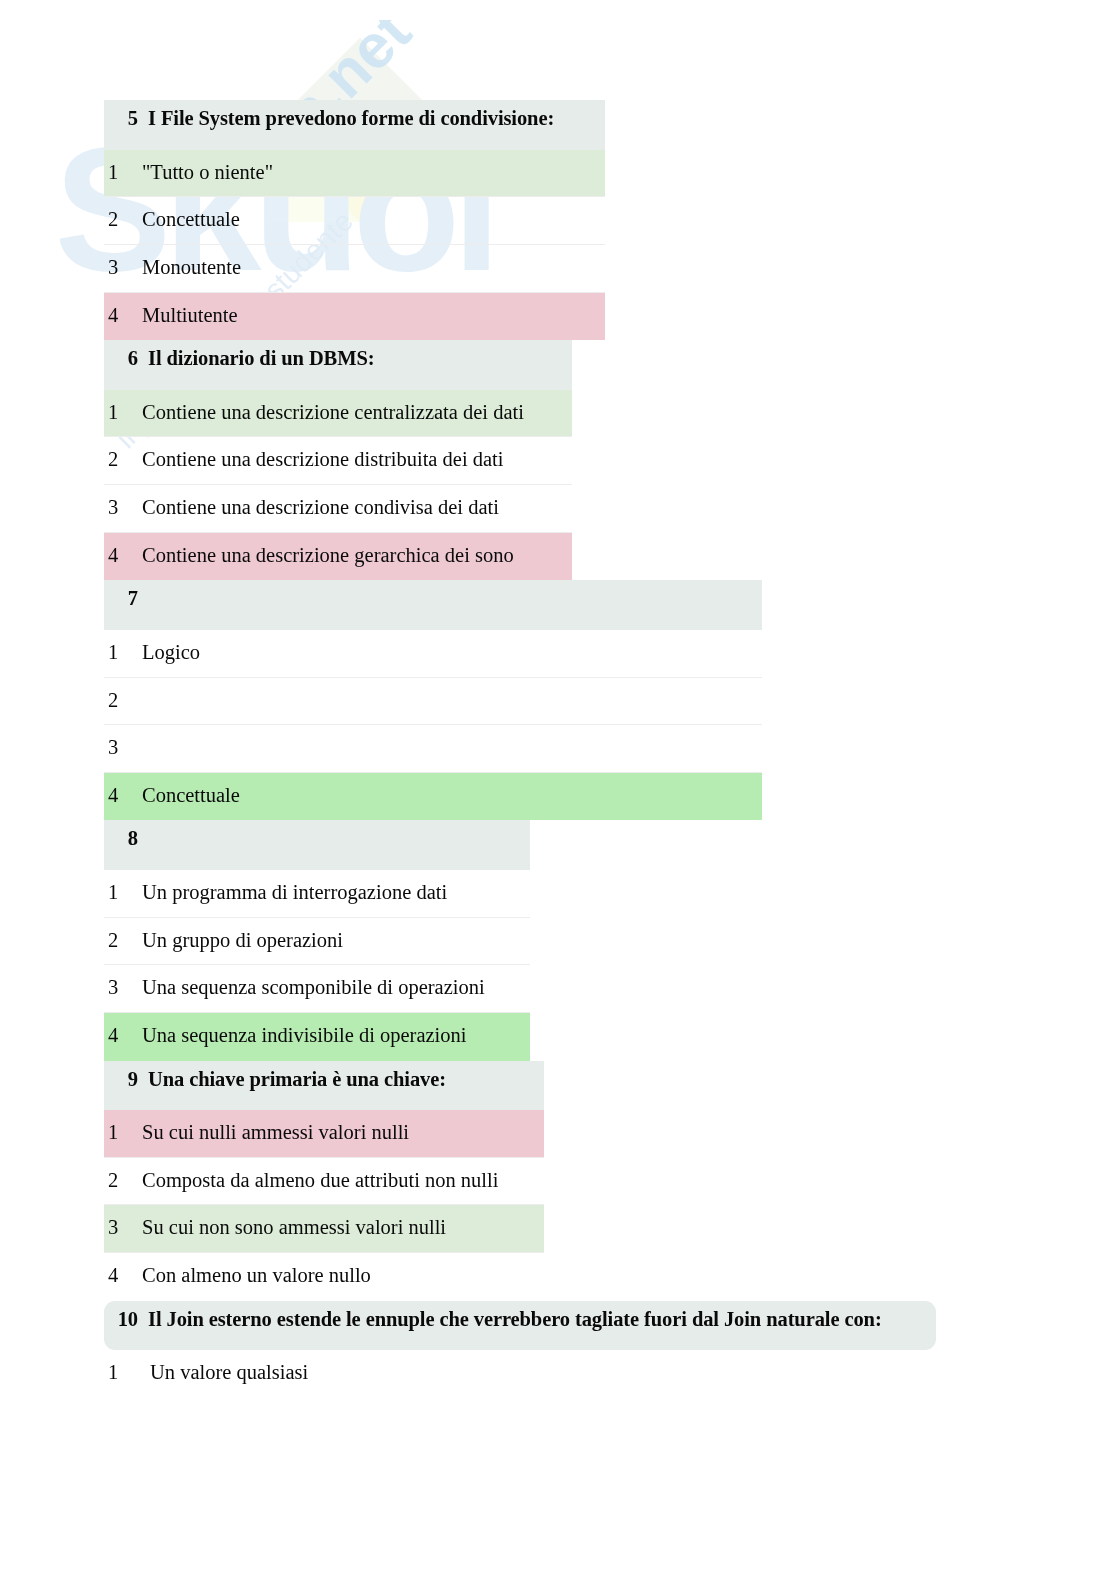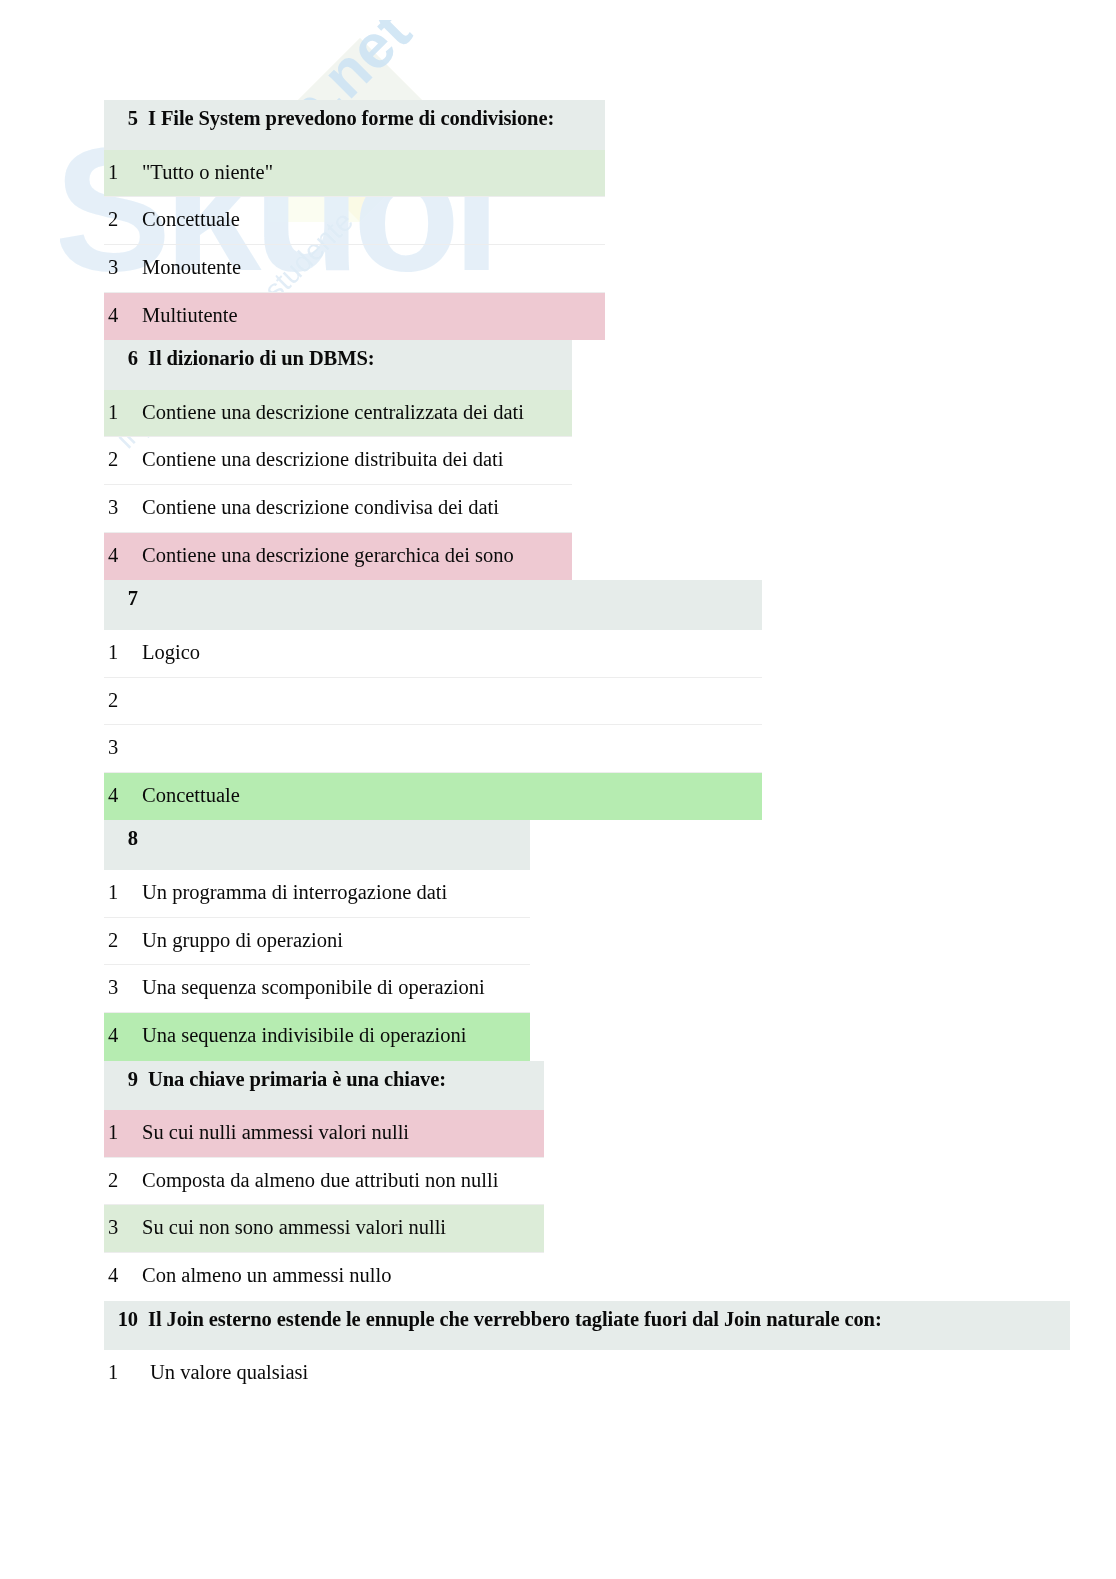--- a/index.html
+++ b/index.html
@@ -99,21 +99,21 @@
   .w-q5   { width: 501px; }
   .w-a5   { width: 501px; }
   .w-q6   { width: 468px; }
   .w-a6   { width: 468px; }
   .w-q7   { width: 658px; }
   .w-a7   { width: 658px; }
   .w-q8   { width: 426px; }
   .w-a8   { width: 426px; }
   .w-q9   { width: 440px; }
   .w-a9   { width: 440px; }
-  .w-q10  { width: 966px; }
+  .w-q10  { width: 832px; border-radius: 11px; }
   .w-a10  { width: 874px; }
 
   .a-row.indent .a-num { margin-right: 20px; }
 </style>
 </head>
 <body>
 
 <div id="watermark">
   <svg width="460" height="470" viewBox="0 0 460 470" xmlns="http://www.w3.org/2000/svg">
     <g>
@@ -227,21 +227,21 @@
     <div class="a-row w-a9 hl-none">
       <span class="a-num">2</span>
       <span class="a-text">Composta da almeno due attributi non nulli</span>
     </div>
     <div class="a-row w-a9 hl-green">
       <span class="a-num">3</span>
       <span class="a-text">Su cui non sono ammessi valori nulli</span>
     </div>
     <div class="a-row w-a9 hl-none no-rule">
       <span class="a-num">4</span>
-      <span class="a-text">Con almeno un ammessi nullo</span>
+      <span class="a-text">Con almeno un valore nullo</span>
     </div>
 
     <div class="q-head w-q10">
       <span class="q-num">10</span>
       <span class="q-text">Il Join esterno estende le ennuple che verrebbero tagliate fuori dal Join naturale con:</span>
     </div>
     <div class="a-row w-a10 hl-none indent no-rule">
       <span class="a-num">1</span>
       <span class="a-text">Un valore qualsiasi</span>
     </div>

